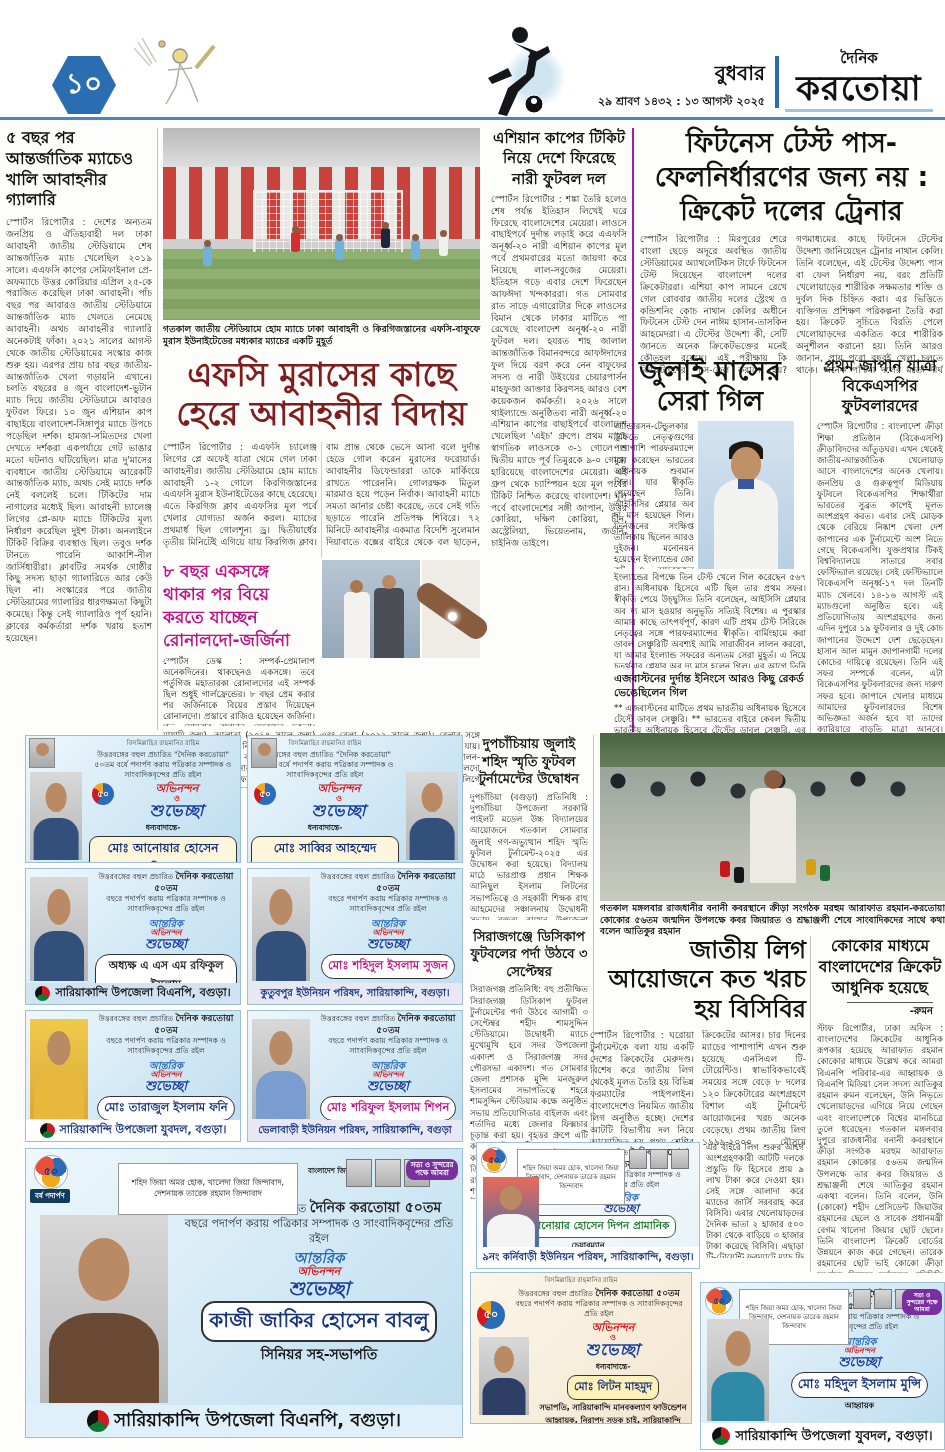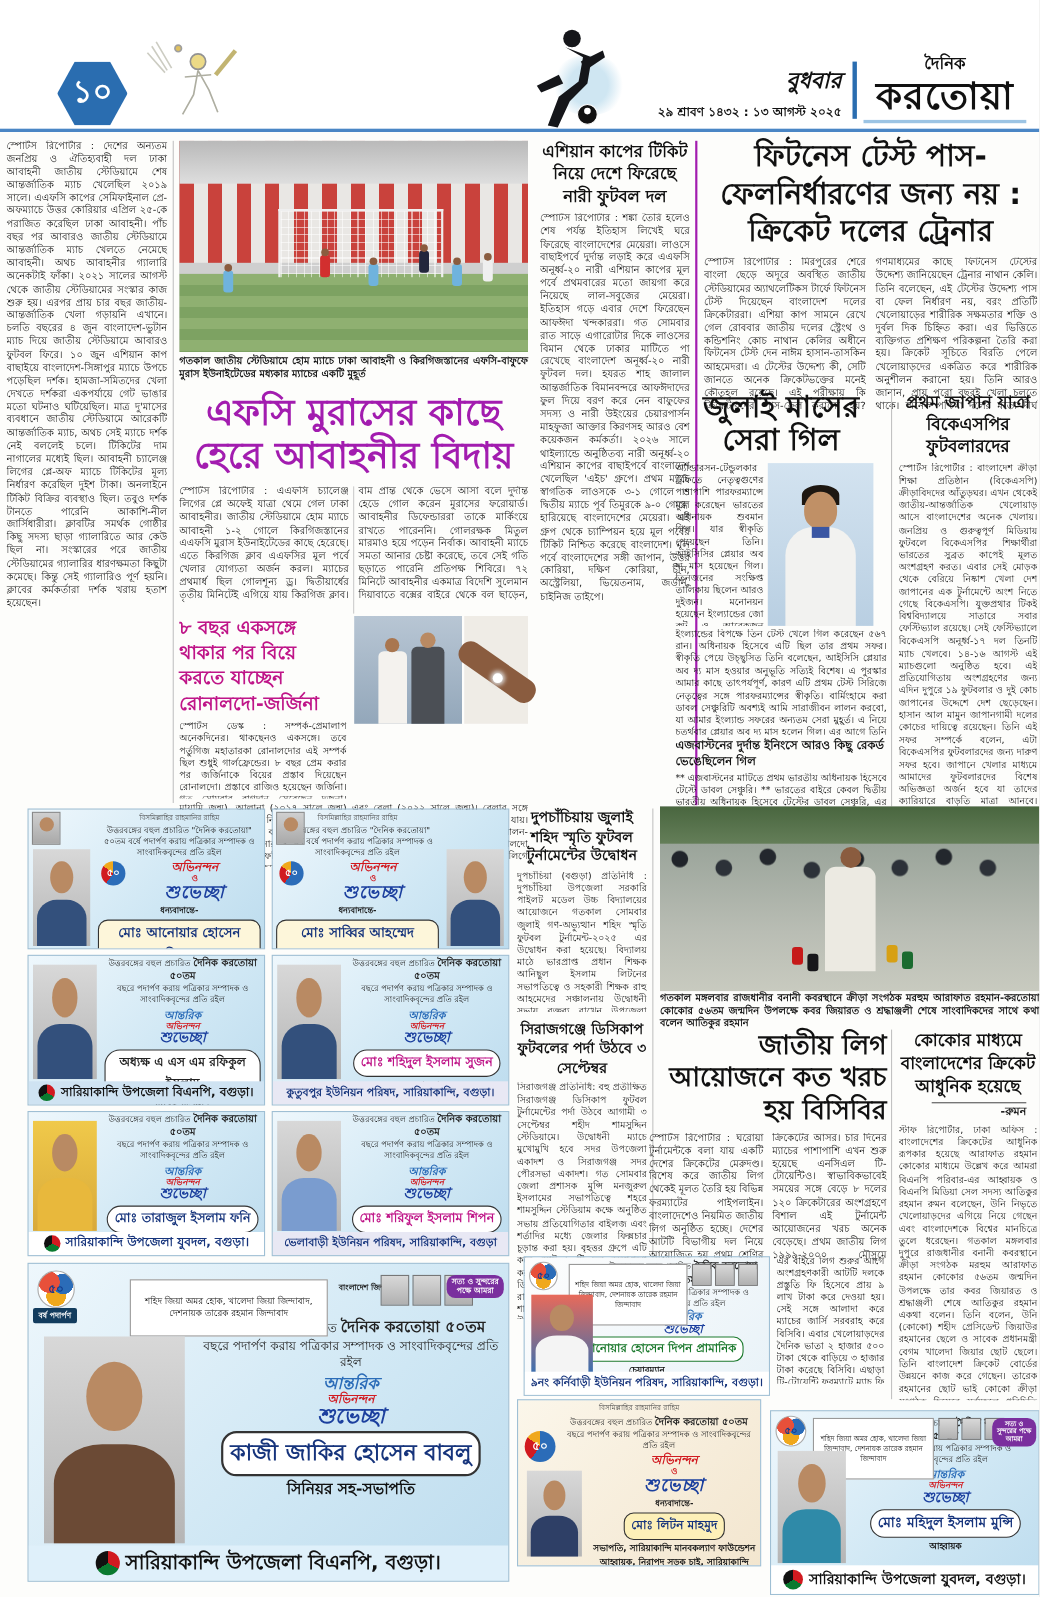--- a/index.html
+++ b/index.html
@@ -12,21 +12,21 @@
            clip-path:polygon(25% 0,75% 0,100% 50%,75% 100%,25% 100%,0 50%);
            display:flex;align-items:center;justify-content:center;color:#fff;font-size:28px;font-weight:bold;}
   .doodle{position:absolute;left:118px;top:34px;opacity:.8;}
   .masthead{position:absolute;left:188px;top:42px;font-weight:800;font-size:58px;line-height:1;letter-spacing:1px;}
   .mh-blue{color:#2f66a9;}
   .mh-black{color:#111;margin-left:10px;}
   .kick-sil{position:absolute;left:468px;top:26px;}
   .splash{position:absolute;left:500px;top:50px;width:70px;height:55px;border-radius:50%;
           background:radial-gradient(circle,#cfe6f2 0 40%,transparent 70%);z-index:0;}
   .datebox{position:absolute;right:180px;top:58px;text-align:right;}
-  .date-day{font-size:20px;font-weight:800;font-style:italic;}
+  .date-day{font-size:20px;font-weight:800;}
   .date-line{font-size:11px;font-weight:700;margin-top:2px;}
   .vbar{position:absolute;right:166px;top:56px;width:4px;height:52px;background:#2a6db0;}
   .paperbox{position:absolute;right:12px;top:46px;width:148px;text-align:center;}
   .paper-small{font-size:15px;font-weight:800;}
   .paper-big{font-size:34px;font-weight:900;letter-spacing:1px;line-height:1;}
   .paper-ul{height:3px;background:#9cc4e4;margin-top:4px;}
   
   .headline{font-weight:800;color:#111;}
   .body-txt{font-size:9px;line-height:1.32;text-align:justify;overflow:hidden;color:#1a1a1a;}
   
@@ -45,21 +45,21 @@
   .goal{position:absolute;left:90px;top:62px;width:150px;height:62px;border:2px solid #efefef;border-bottom:none;
      background:repeating-linear-gradient(90deg,rgba(255,255,255,.55) 0 1px,transparent 1px 7px),
                 repeating-linear-gradient(180deg,rgba(255,255,255,.55) 0 1px,transparent 1px 7px);}
   .pl{position:absolute;width:9px;height:20px;border-radius:3px;}
   .pl:before{content:"";position:absolute;left:1px;top:-6px;width:7px;height:7px;border-radius:50%;background:#8a5c3f;}
   .cap{font-size:9px;font-weight:700;line-height:1.3;text-align:justify;}
   #cap-match{position:absolute;left:163px;top:324px;width:317px;height:30px;}
   .cap .credit{float:right;font-weight:800;}
   
   #art-afc{position:absolute;left:163px;top:356px;width:317px;}
-  #art-afc .headline{font-size:33px;line-height:1.18;color:#a21caf;text-align:center;}
+  #art-afc .headline{font-size:33px;line-height:1.18;color:#7f1d1d;text-align:center;}
   #art-afc .body-txt{margin-top:8px;height:116px;column-count:2;column-gap:9px;column-rule:1px solid #ccc;}
   
   #art-ron{position:absolute;left:163px;top:560px;width:317px;height:172px;}
   #art-ron .headline{font-size:17px;line-height:1.35;color:#bf1588;width:152px;float:left;}
   .ron-photos{float:right;width:158px;height:98px;position:relative;}
   #photo-ron1{position:absolute;left:0;top:0;width:98px;height:98px;background:linear-gradient(#b8c6d4,#93a7ba);}
   #photo-ron2{position:absolute;left:100px;top:0;width:58px;height:98px;background:#efece6;}
   .r-fig{position:absolute;left:52px;top:28px;width:30px;height:70px;background:#4b4f55;border-radius:5px 5px 0 0;}
   .r-fig:before{content:"";position:absolute;left:8px;top:-13px;width:14px;height:14px;border-radius:50%;background:#b98a63;}
   .g-fig{position:absolute;left:22px;top:32px;width:26px;height:66px;background:#f4f2ee;border-radius:5px 5px 0 0;}
@@ -205,20 +205,21 @@
     </div>
     <div class="vbar"></div>
     <div class="paperbox">
       <div class="paper-small">দৈনিক</div>
       <div class="paper-big">করতোয়া</div>
       <div class="paper-ul"></div>
     </div>
   </div>
 
   <div id="art-gallery">
+    <div class="headline">৫ বছর পর আন্তর্জাতিক ম্যাচেও খালি আবাহনীর গ্যালারি</div>
     <div class="body-txt">স্পোর্টস রিপোর্টার : দেশের অন্যতম জনপ্রিয় ও ঐতিহ্যবাহী দল ঢাকা আবাহনী জাতীয় স্টেডিয়ামে শেষ আন্তর্জাতিক ম্যাচ খেলেছিল ২০১৯ সালে। এএফসি কাপের সেমিফাইনাল প্রে-অফম্যাচে উত্তর কোরিয়ার এপ্রিল ২৫-কে পরাজিত করেছিল ঢাকা আবাহনী। পাঁচ বছর পর আবারও জাতীয় স্টেডিয়ামে আন্তর্জাতিক ম্যাচ খেলতে নেমেছে আবাহনী। অথচ আবাহনীর গ্যালারি অনেকটাই ফাঁকা। ২০২১ সালের আগস্ট থেকে জাতীয় স্টেডিয়ামের সংস্কার কাজ শুরু হয়। এরপর প্রায় চার বছর জাতীয়-আন্তর্জাতিক খেলা গড়ায়নি এখানে। চলতি বছরের ৪ জুন বাংলাদেশ-ভুটান ম্যাচ দিয়ে জাতীয় স্টেডিয়ামে আবারও ফুটবল ফিরে। ১০ জুন এশিয়ান কাপ বাছাইয়ে বাংলাদেশ-সিঙ্গাপুর ম্যাচে উপচে পড়েছিল দর্শক। হামজা-সমিতদের খেলা দেখতে দর্শকরা একপর্যায়ে গেট ভাঙার মতো ঘটনাও ঘটিয়েছিল। মাত্র দু'মাসের ব্যবধানে জাতীয় স্টেডিয়ামে আরেকটি আন্তর্জাতিক ম্যাচ, অথচ সেই ম্যাচে দর্শক নেই বললেই চলে। টিকিটের দাম নাগালের মধ্যেই ছিল। আবাহনী চ্যালেঞ্জ লিগের প্লে-অফ ম্যাচে টিকিটের মূল্য নির্ধারণ করেছিল দুইশ টাকা। অনলাইনে টিকিট বিক্রির ব্যবস্থাও ছিল। তবুও দর্শক টানতে পারেনি আকাশি-নীল জার্সিধারীরা। ক্লাবটির সমর্থক গোষ্ঠীর কিছু সদস্য ছাড়া গ্যালারিতে আর কেউ ছিল না। সংস্কারের পরে জাতীয় স্টেডিয়ামের গ্যালারির ধারণক্ষমতা কিছুটা কমেছে। কিন্তু সেই গ্যালারিও পূর্ণ হয়নি। ক্লাবের কর্মকর্তারা দর্শক খরায় হতাশ হয়েছেন।</div>
   </div>
 
   <div class="photo-frame" id="photo-match">
     <div class="stands"></div>
     <div class="walkway"></div>
     <div class="pitch"></div>
     <div class="goal"></div>
     <div class="pl" style="left:40px;top:118px;background:#6fb3dd;"></div>
     <div class="pl" style="left:128px;top:104px;background:#d22f2f;"></div>

